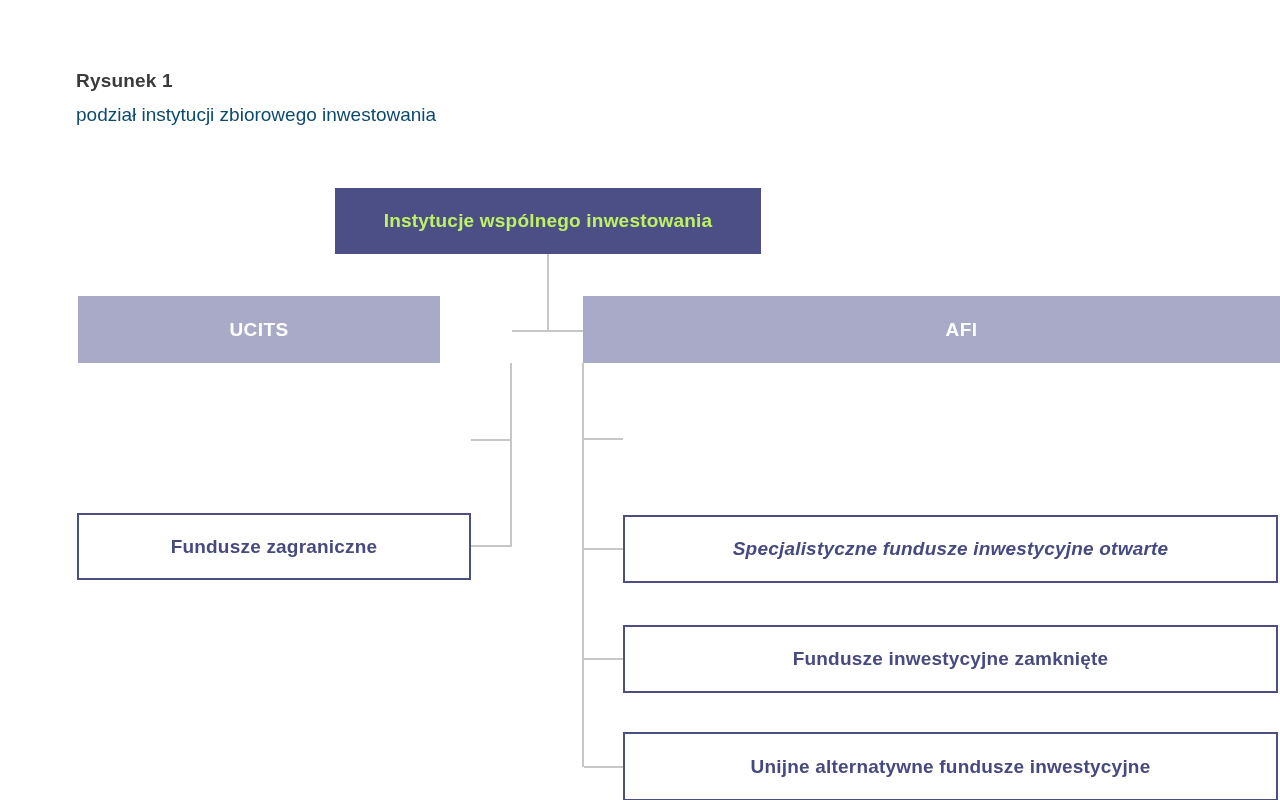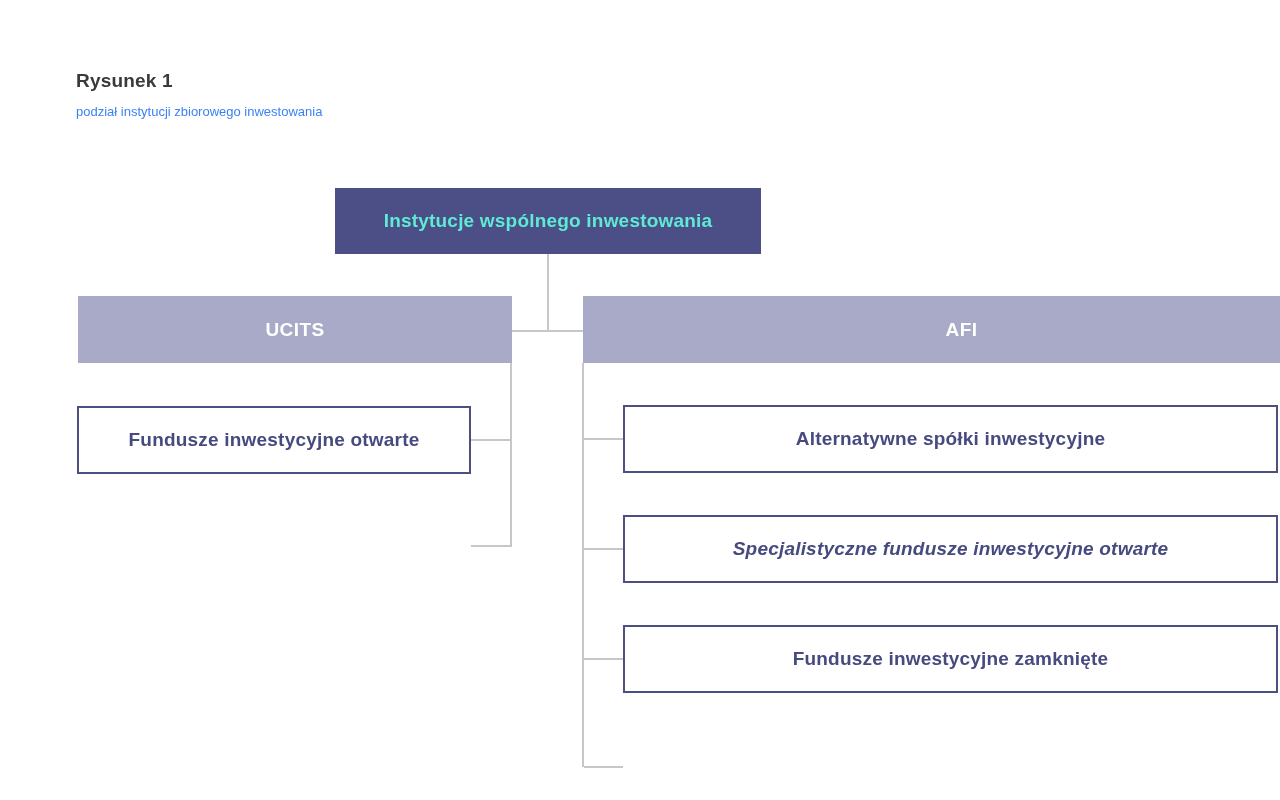--- a/index.html
+++ b/index.html
@@ -25,48 +25,48 @@
     position: absolute;
     left: 28px; top: 22px;
     font-size: 19px;
     font-weight: bold;
     color: #3a3a3a;
     letter-spacing: 0.2px;
   }
   .figure-caption {
     position: absolute;
     left: 28px; top: 56px;
-    font-size: 13px;
+    font-size: 19px;
     font-weight: normal;
-    color: #3b82f6;
+    color: #0c4a6e;
   }
   .node {
     position: absolute;
     display: flex;
     align-items: center;
     justify-content: center;
     text-align: center;
   }
   .node-root {
     left: 287px; top: 140px;
     width: 426px; height: 66px;
     background: var(--root-bg, #4c4f85);
-    color: #5eead4;
+    color: #bef264;
     font-size: 19px;
     font-weight: bold;
     letter-spacing: 0.2px;
   }
   .node-branch {
     background: var(--branch-bg, #a9aac7);
     color: #ffffff;
     font-size: 19px;
     font-weight: bold;
     letter-spacing: 0.4px;
   }
-  .node-ucits { left: 30px; top: 248px; width: 434px; height: 67px; }
+  .node-ucits { left: 30px; top: 248px; width: 362px; height: 67px; }
   .node-afi   { left: 535px; top: 248px; width: 757px; height: 67px; }
   .node-leaf {
     background: #ffffff;
     border: 2px solid var(--box-border, #4c4f80);
     color: var(--box-text, #464a7f);
     font-size: 19px;
     font-weight: bold;
     letter-spacing: 0.2px;
   }
   .leaf-ucits { left: 29px; width: 394px; height: 68px; }
@@ -101,19 +101,19 @@
   <div class="conn" style="left:536px; top:390px; width:39px; height:2px;"></div>
   <div class="conn" style="left:536px; top:500px; width:39px; height:2px;"></div>
   <div class="conn" style="left:536px; top:610px; width:39px; height:2px;"></div>
   <div class="conn" style="left:536px; top:718px; width:39px; height:2px;"></div>
 
   <div class="node node-root">Instytucje wspólnego inwestowania</div>
 
   <div class="node node-branch node-ucits">UCITS</div>
   <div class="node node-branch node-afi">AFI</div>
 
-  <div class="node node-leaf leaf-ucits leaf-ucits-0">Fundusze inwestycyjne otwarte</div>
+  <div class="node node-leaf leaf-ucits leaf-ucits-1">Fundusze zagraniczne</div>
 
-  <div class="node node-leaf leaf-afi leaf-afi-0">Alternatywne spółki inwestycyjne</div>
   <div class="node node-leaf leaf-afi leaf-afi-1">Specjalistyczne fundusze inwestycyjne otwarte</div>
   <div class="node node-leaf leaf-afi leaf-afi-2">Fundusze inwestycyjne zamknięte</div>
+  <div class="node node-leaf leaf-afi leaf-afi-3">Unijne alternatywne fundusze inwestycyjne</div>
 
 </div>
 
 </body></html>

